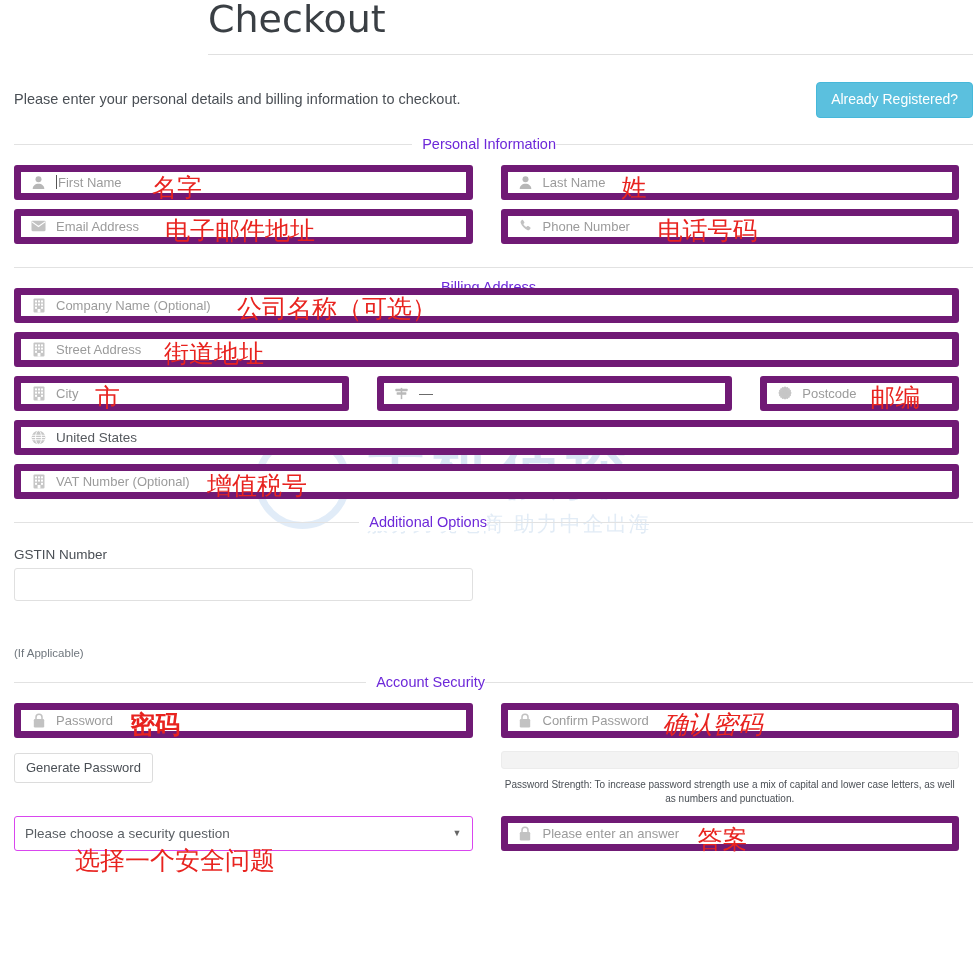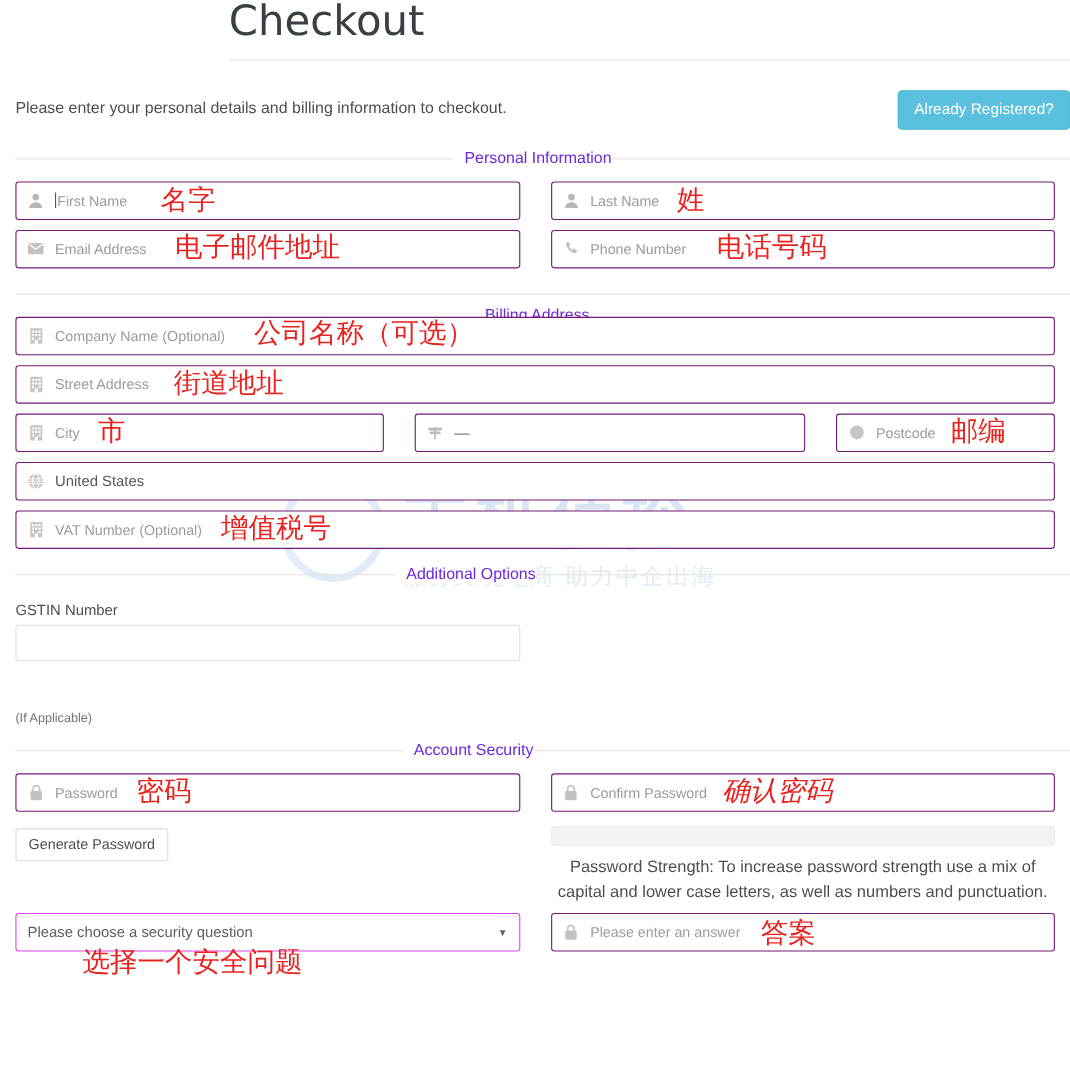--- a/index.html
+++ b/index.html
@@ -124,21 +124,21 @@
   .row { display: flex; padding: 0 0 0 0; margin-bottom: 9px; }
   .col { padding: 0 14px; }
   .col-half { width: 50%; }
   .col-full { width: 100%; }
   .col-city { width: 37.3%; }
   .col-state { width: 39.4%; }
   .col-post { width: 23.3%; }
 
   .igroup {
     display: flex; align-items: center;
-    border: 1px solid #701a75;
+    border: 7px solid #701a75;
     border-radius: 3px;
     background: #fff;
     height: 35px;
     padding: 0 8px 0 9px;
     position: relative;
   }
   .igroup .ic {
     width: 17px; height: 17px;
     flex: 0 0 17px;
     margin-right: 9px;
@@ -205,21 +205,21 @@
   }
 
   
   .pw-bar {
     height: 18px;
     background: #f3f3f3;
     border: 1px solid #ececec;
     border-radius: 3px;
   }
   .pw-note {
-    font-size: 15px;
+    font-size: 10px;
     color: #4a4f55;
     text-align: center;
     line-height: 1.45;
     padding-top: 9px;
   }
 
   
   .sel {
     display: flex; align-items: center;
     border: 1px solid #d946ef;
@@ -490,21 +490,21 @@
   <div class="row">
     <div class="col col-half">
       <div class="igroup">
         <span class="ic">
           <svg width="12" height="15" viewBox="0 0 12 15" fill="#c2c2c2">
               <path d="M3 6V4.2a3 3 0 0 1 6 0V6" stroke="#c2c2c2" stroke-width="1.5" fill="none"></path>
               <rect x="0.8" y="6" width="10.4" height="8.4" rx="1.2"></rect>
             </svg>
         </span>
         <span class="ph">Password</span>
-        <span class="cn" style="left:109px; top:2px;">密码</span>
+        <span class="cn" style="left:109px; top:2px;font-weight:bold;">密码</span>
       </div>
       <div style="padding-top:15px;">
         <button class="btn-plain">Generate Password</button>
       </div>
     </div>
     <div class="col col-half">
       <div class="igroup">
         <span class="ic">
           <svg width="12" height="15" viewBox="0 0 12 15" fill="#c2c2c2">
               <path d="M3 6V4.2a3 3 0 0 1 6 0V6" stroke="#c2c2c2" stroke-width="1.5" fill="none"></path>

